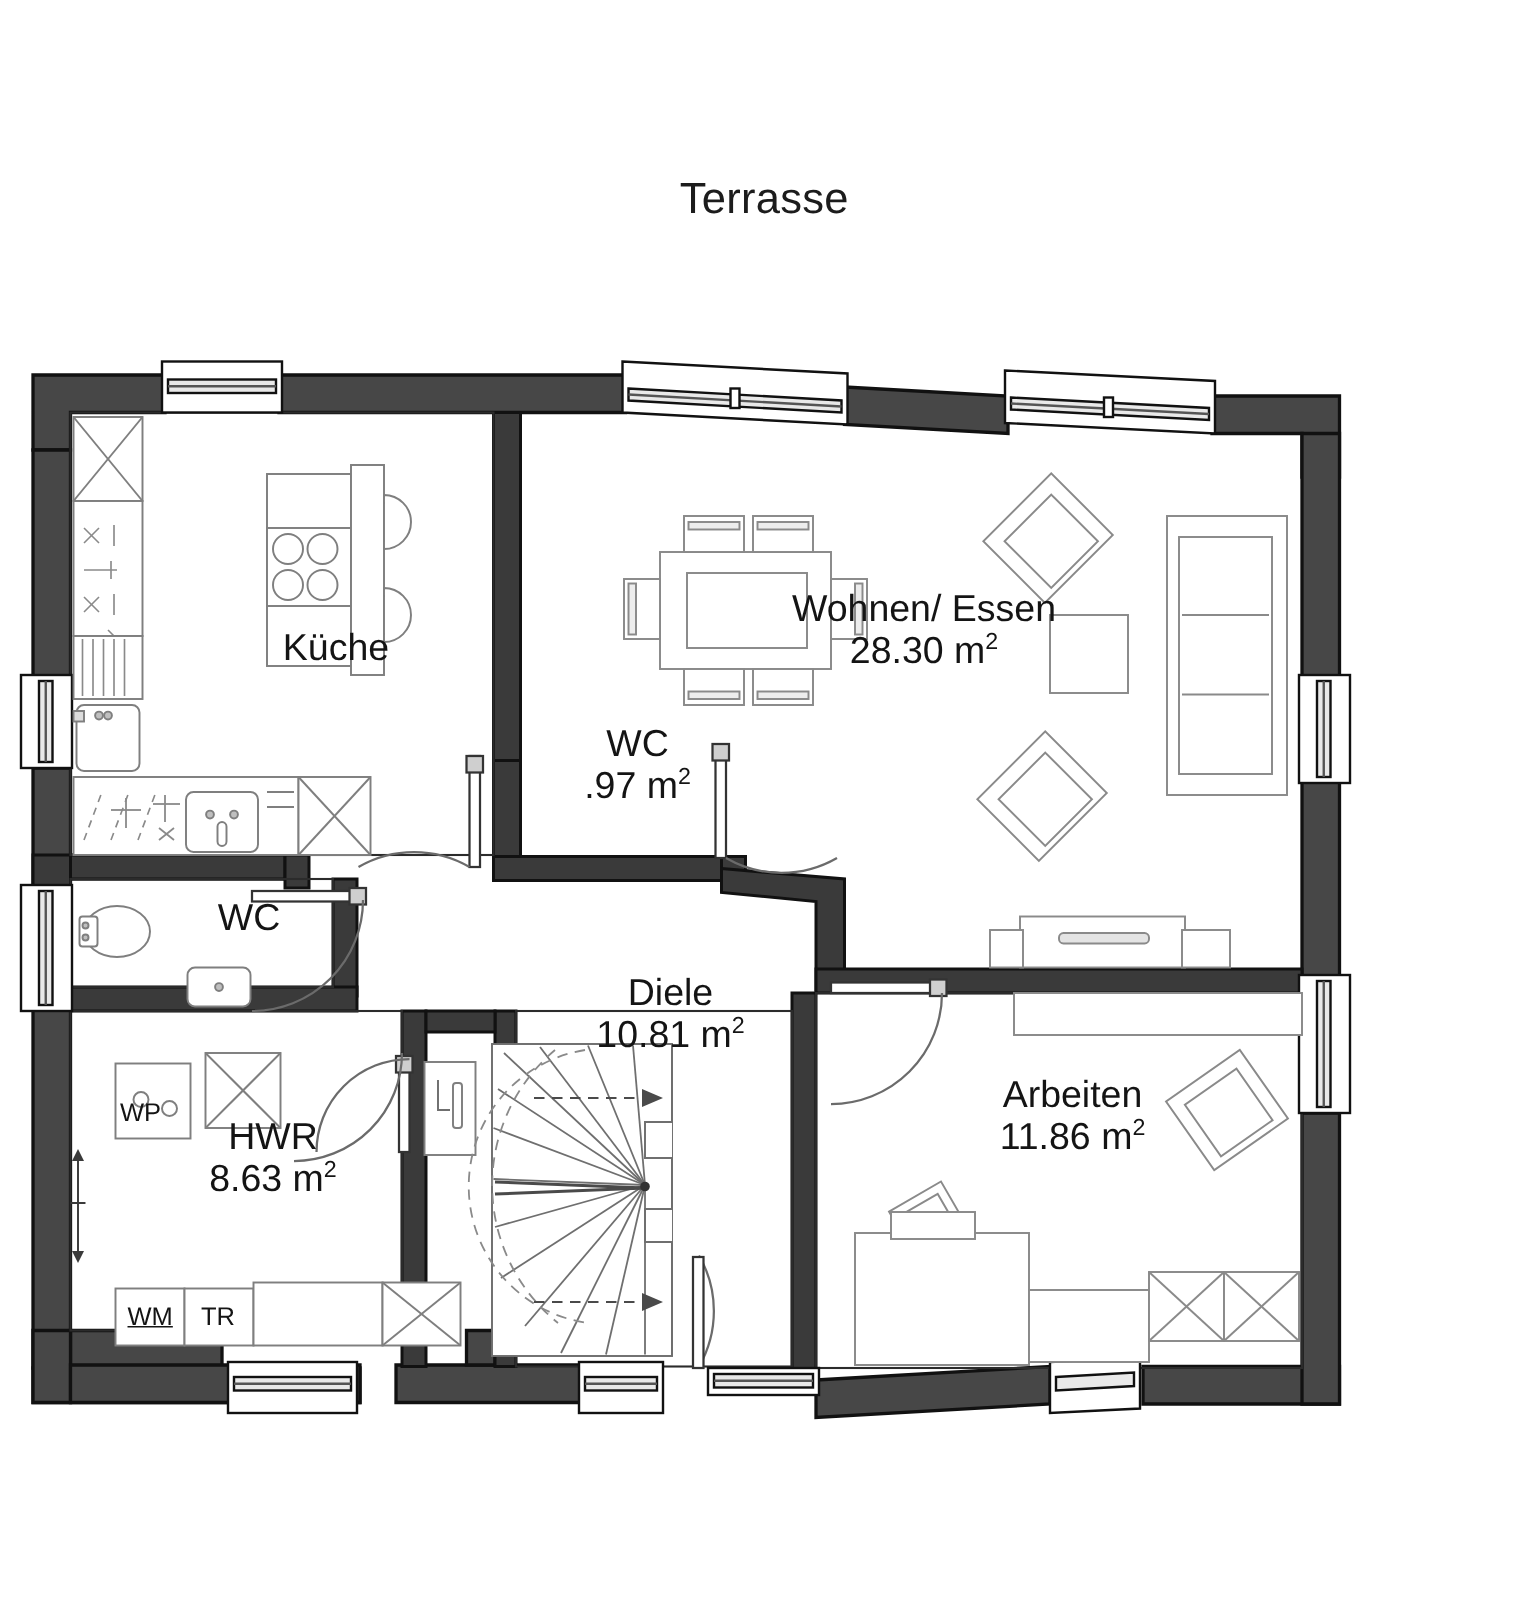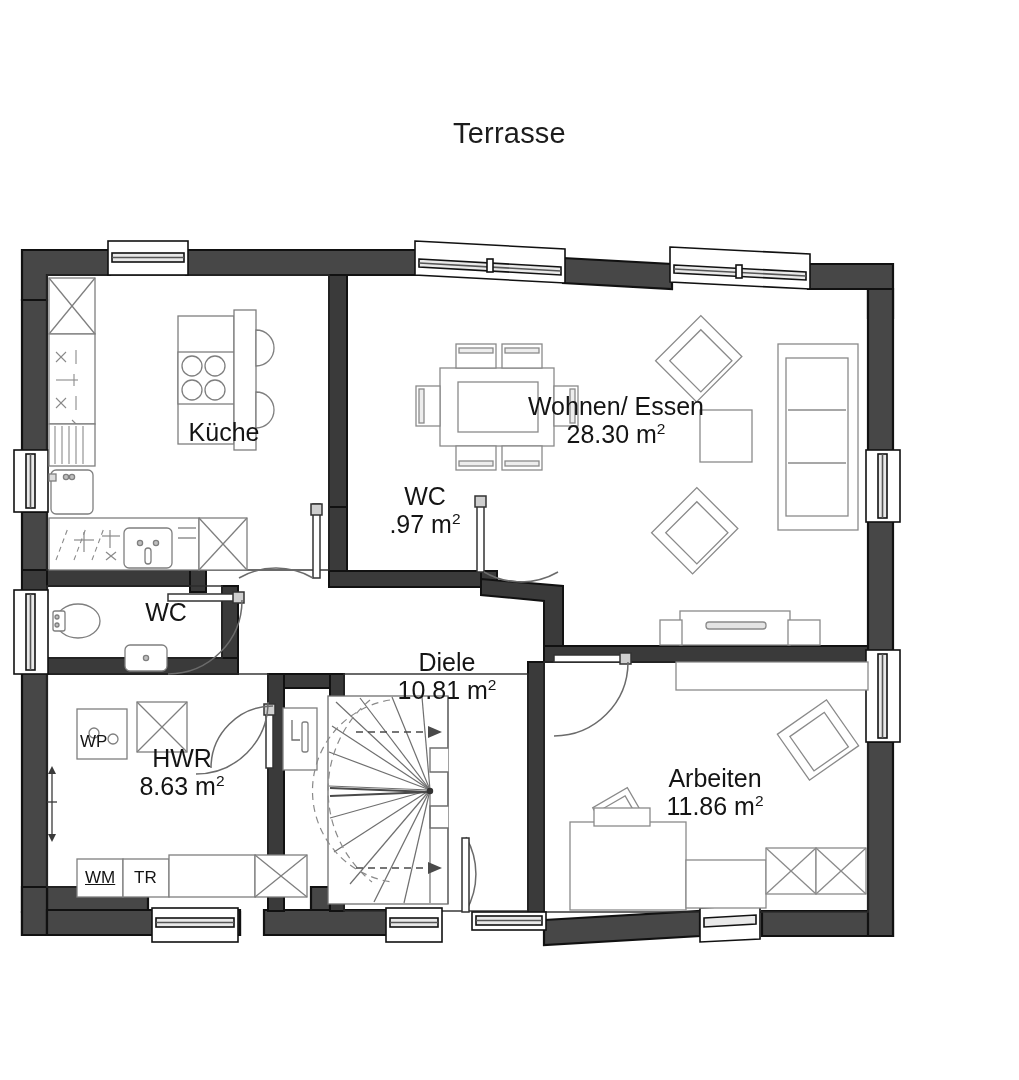--- a/index.html
+++ b/index.html
@@ -483,21 +483,21 @@
   <div class="room-label" style="left:362px; top:648px; width:170px;">
     <span class="rl-name">Diele</span>
     <span class="rl-area">10.81 m<sup class="sq">2</sup></span>
   </div>
 
   <div class="room-label" style="left:97px; top:744px; width:170px;">
     <span class="rl-name">HWR</span>
     <span class="rl-area">8.63 m<sup class="sq">2</sup></span>
   </div>
 
-  <div class="room-label" style="left:620px; top:764px; width:190px;">
+  <div class="room-label" style="left:620px; top:716px; width:190px;">
     <span class="rl-name">Arbeiten</span>
     <span class="rl-area">11.86 m<sup class="sq">2</sup></span>
   </div>
 
   <div class="appl-label" style="left:80px; top:708px;margin-top:24px;">WP</div>
   <div class="appl-label" style="left:85px; top:868px;text-decoration:underline;">WM</div>
   <div class="appl-label" style="left:134px; top:868px;">TR</div>
 
 </div>
 

